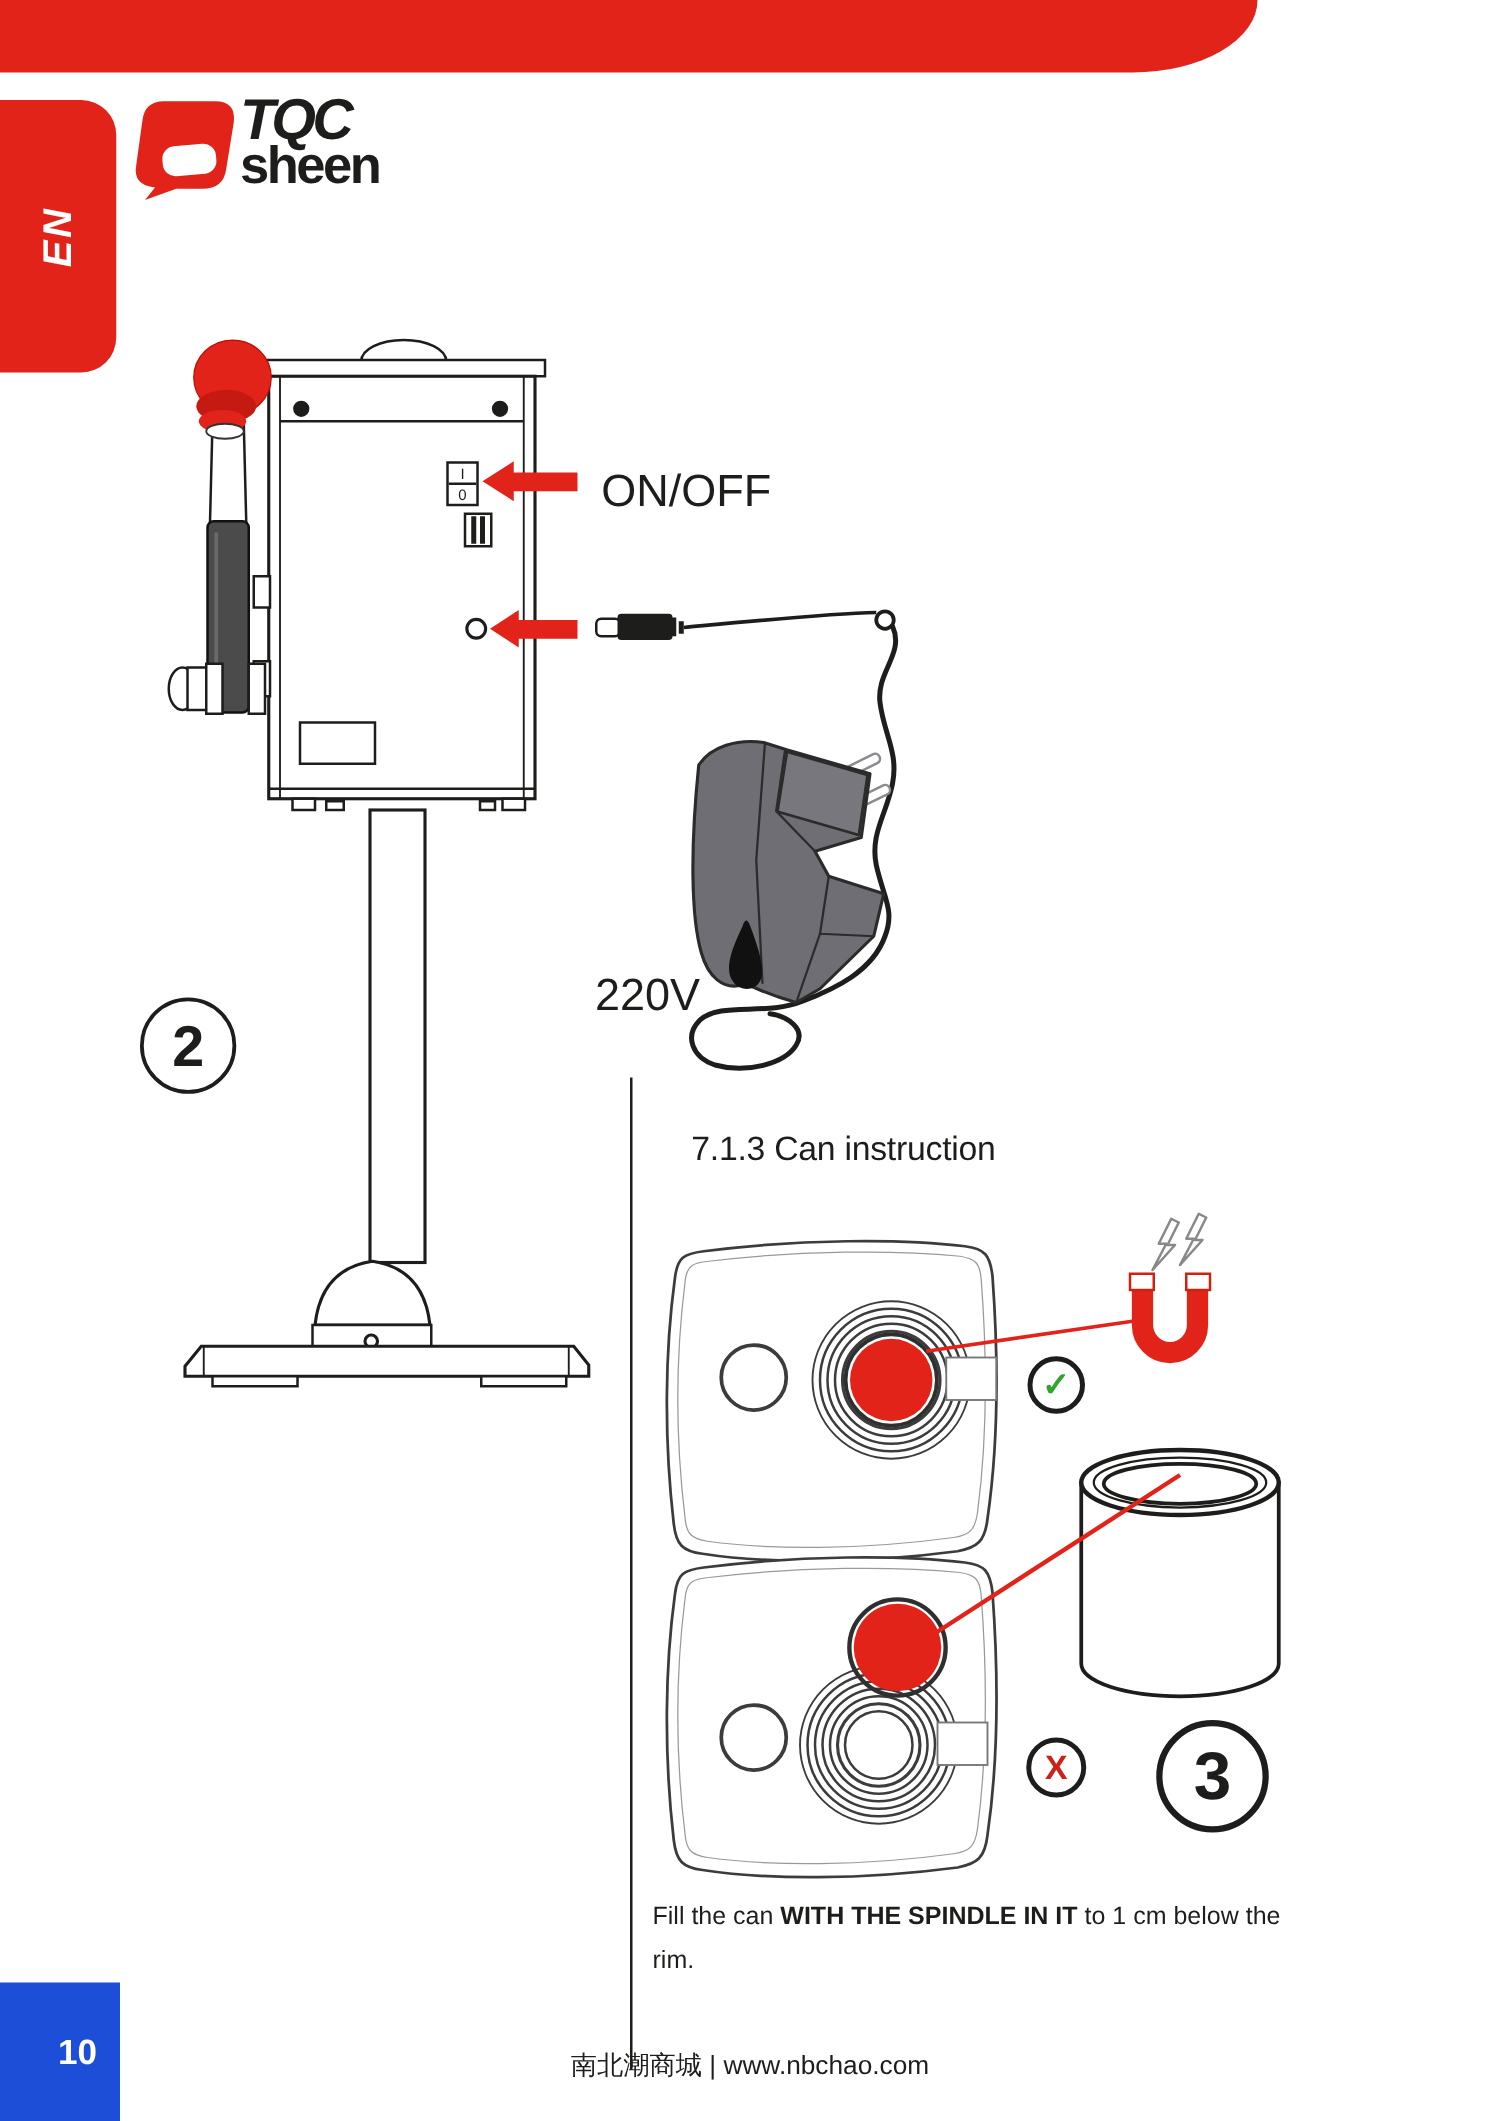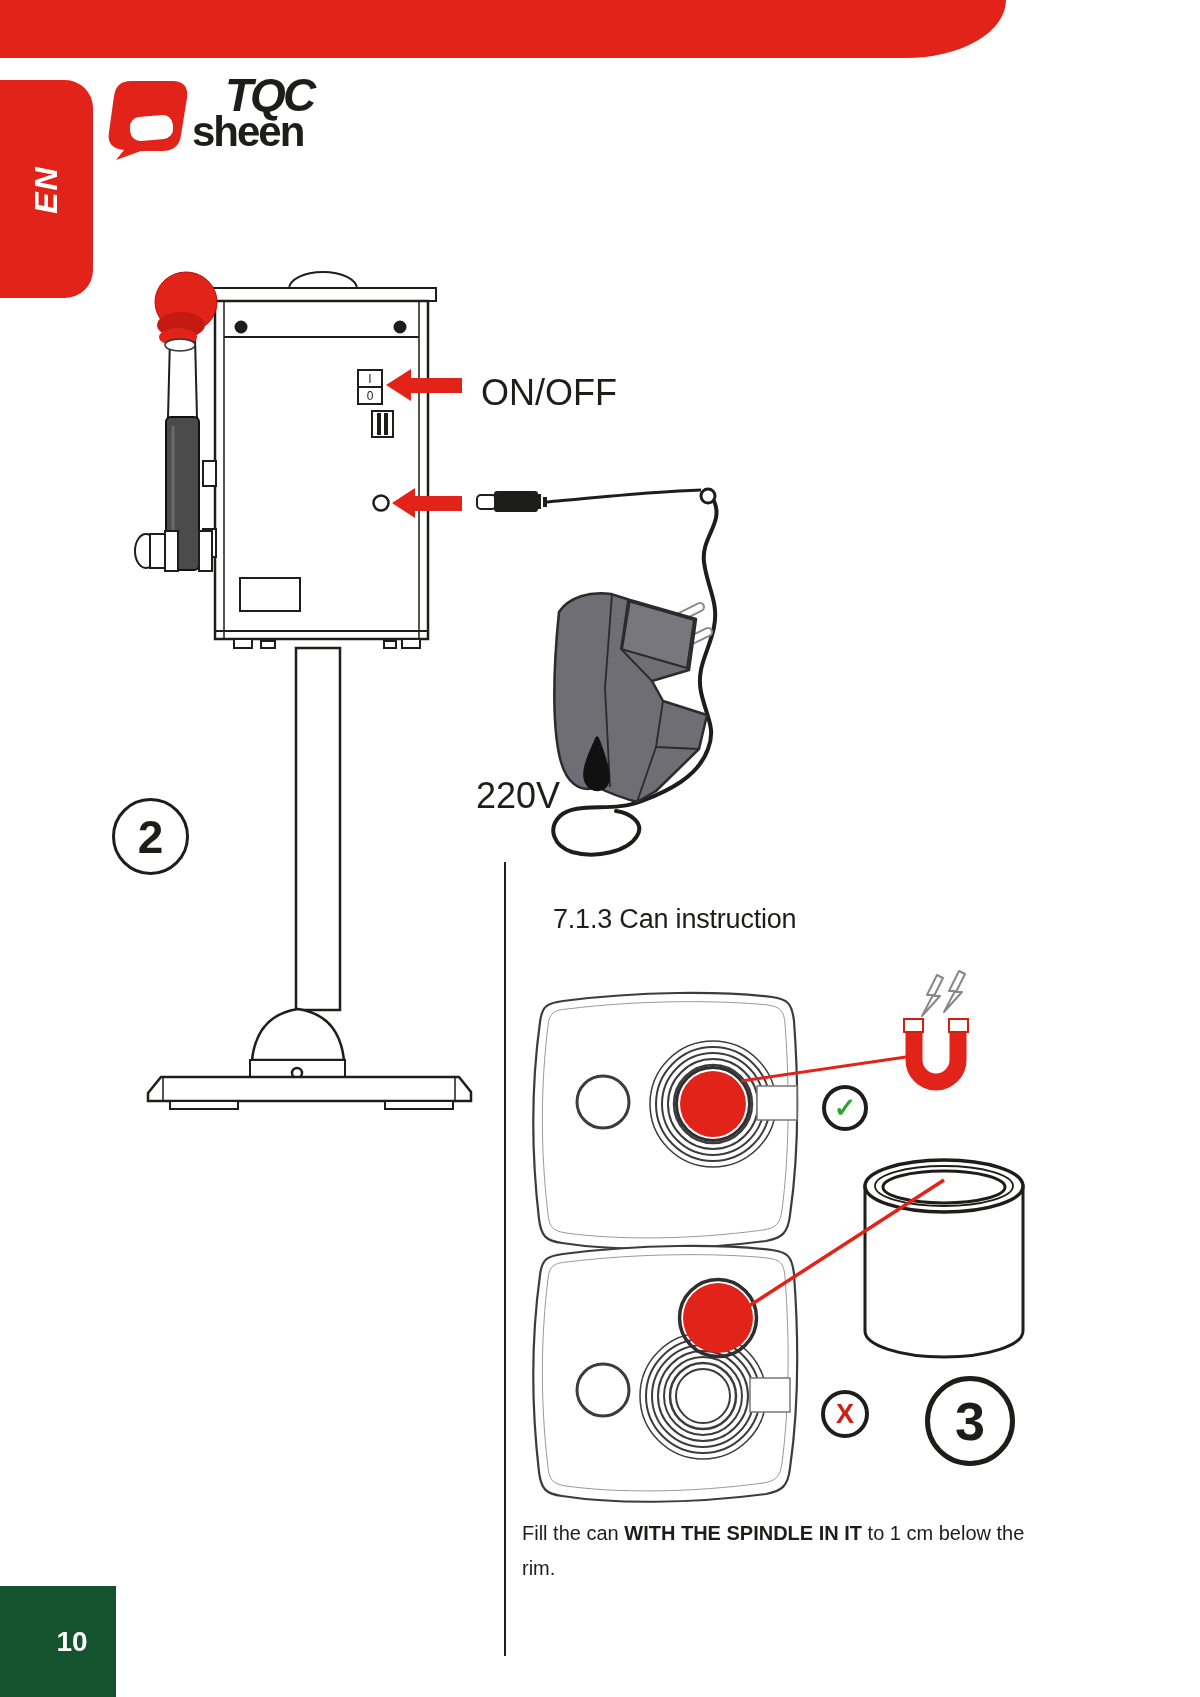--- a/index.html
+++ b/index.html
@@ -12,21 +12,21 @@
   
   .top-banner{left:0;top:0;width:1006px;height:58px;background:#e2231a;
     border-bottom-right-radius:100px 58px;}
   
   .en-tab{left:0;top:80px;width:93px;height:218px;background:#e2231a;
     border-radius:0 28px 28px 0;display:flex;align-items:center;justify-content:center;}
   .en-tab span{transform:rotate(-90deg);color:#ffffff;font-weight:bold;
     font-style:italic;font-size:32px;letter-spacing:2px;}
   
   .logo-tqc{left:192px;top:72px;font-size:46px;font-weight:bold;font-style:italic;
-    letter-spacing:-3px;line-height:1;margin-left:33px;}
+    letter-spacing:-3px;line-height:1;}
   .logo-sheen{left:192px;top:111px;font-size:42px;font-weight:bold;
     letter-spacing:-2px;line-height:1;}
   
   .h712{left:114px;top:212px;font-size:23px;font-weight:bold;letter-spacing:-0.2px;}
   .h713{left:553px;top:904px;font-size:27px;font-weight:normal;letter-spacing:-0.2px;}
   
   .switch{left:357px;top:369px;width:26px;height:36px;border:2px solid #1d1d1b;
     background:#fff;box-sizing:border-box;display:flex;flex-direction:column;}
   .switch .cell{flex:1;display:flex;align-items:center;justify-content:center;
     font-size:12px;line-height:1;}
@@ -39,21 +39,21 @@
     justify-content:center;font-weight:bold;box-sizing:border-box;}
   .badge2{left:112px;top:798px;width:77px;height:77px;border:3px solid #1d1d1b;font-size:46px;}
   .badge3{left:925px;top:1376px;width:90px;height:90px;border:5px solid #1d1d1b;font-size:54px;}
   .check-badge{left:822px;top:1085px;width:46px;height:46px;border:4px solid #1d1d1b;
     color:#2ea52c;font-size:27px;}
   .cross-badge{left:821px;top:1390px;width:48px;height:48px;border:4px solid #1d1d1b;
     color:#cf2017;font-size:27px;font-weight:bold;}
   
   .instruction{left:522px;top:1516px;width:640px;font-size:20px;line-height:35px;}
   
-  .page-num{left:0;top:1586px;width:116px;height:111px;background:#14532d;color:#fff;
+  .page-num{left:0;top:1586px;width:96px;height:111px;background:#1d4ed8;color:#fff;
     display:flex;align-items:center;justify-content:center;padding-left:28px;
     box-sizing:border-box;font-size:28px;font-weight:bold;}
   .footer-site{left:0;right:0;top:1638px;text-align:center;font-size:21px;}
   svg.art{position:absolute;left:0;top:0;}
 </style>
 </head>
 <body>
 
 <div class="page">
 
@@ -223,14 +223,15 @@
   </div>
 
   <div class="abs badge badge3">3</div>
 
   <div class="abs instruction">
     <span>Fill the can </span><b>WITH THE SPINDLE IN IT</b><span> to 1 cm below the</span><br>
     <span>rim.</span>
   </div>
 
   <div class="abs page-num">10</div>
+  <div class="abs footer-site">南北潮商城 | www.nbchao.com</div>
 
 </div>
 
 </body></html>

